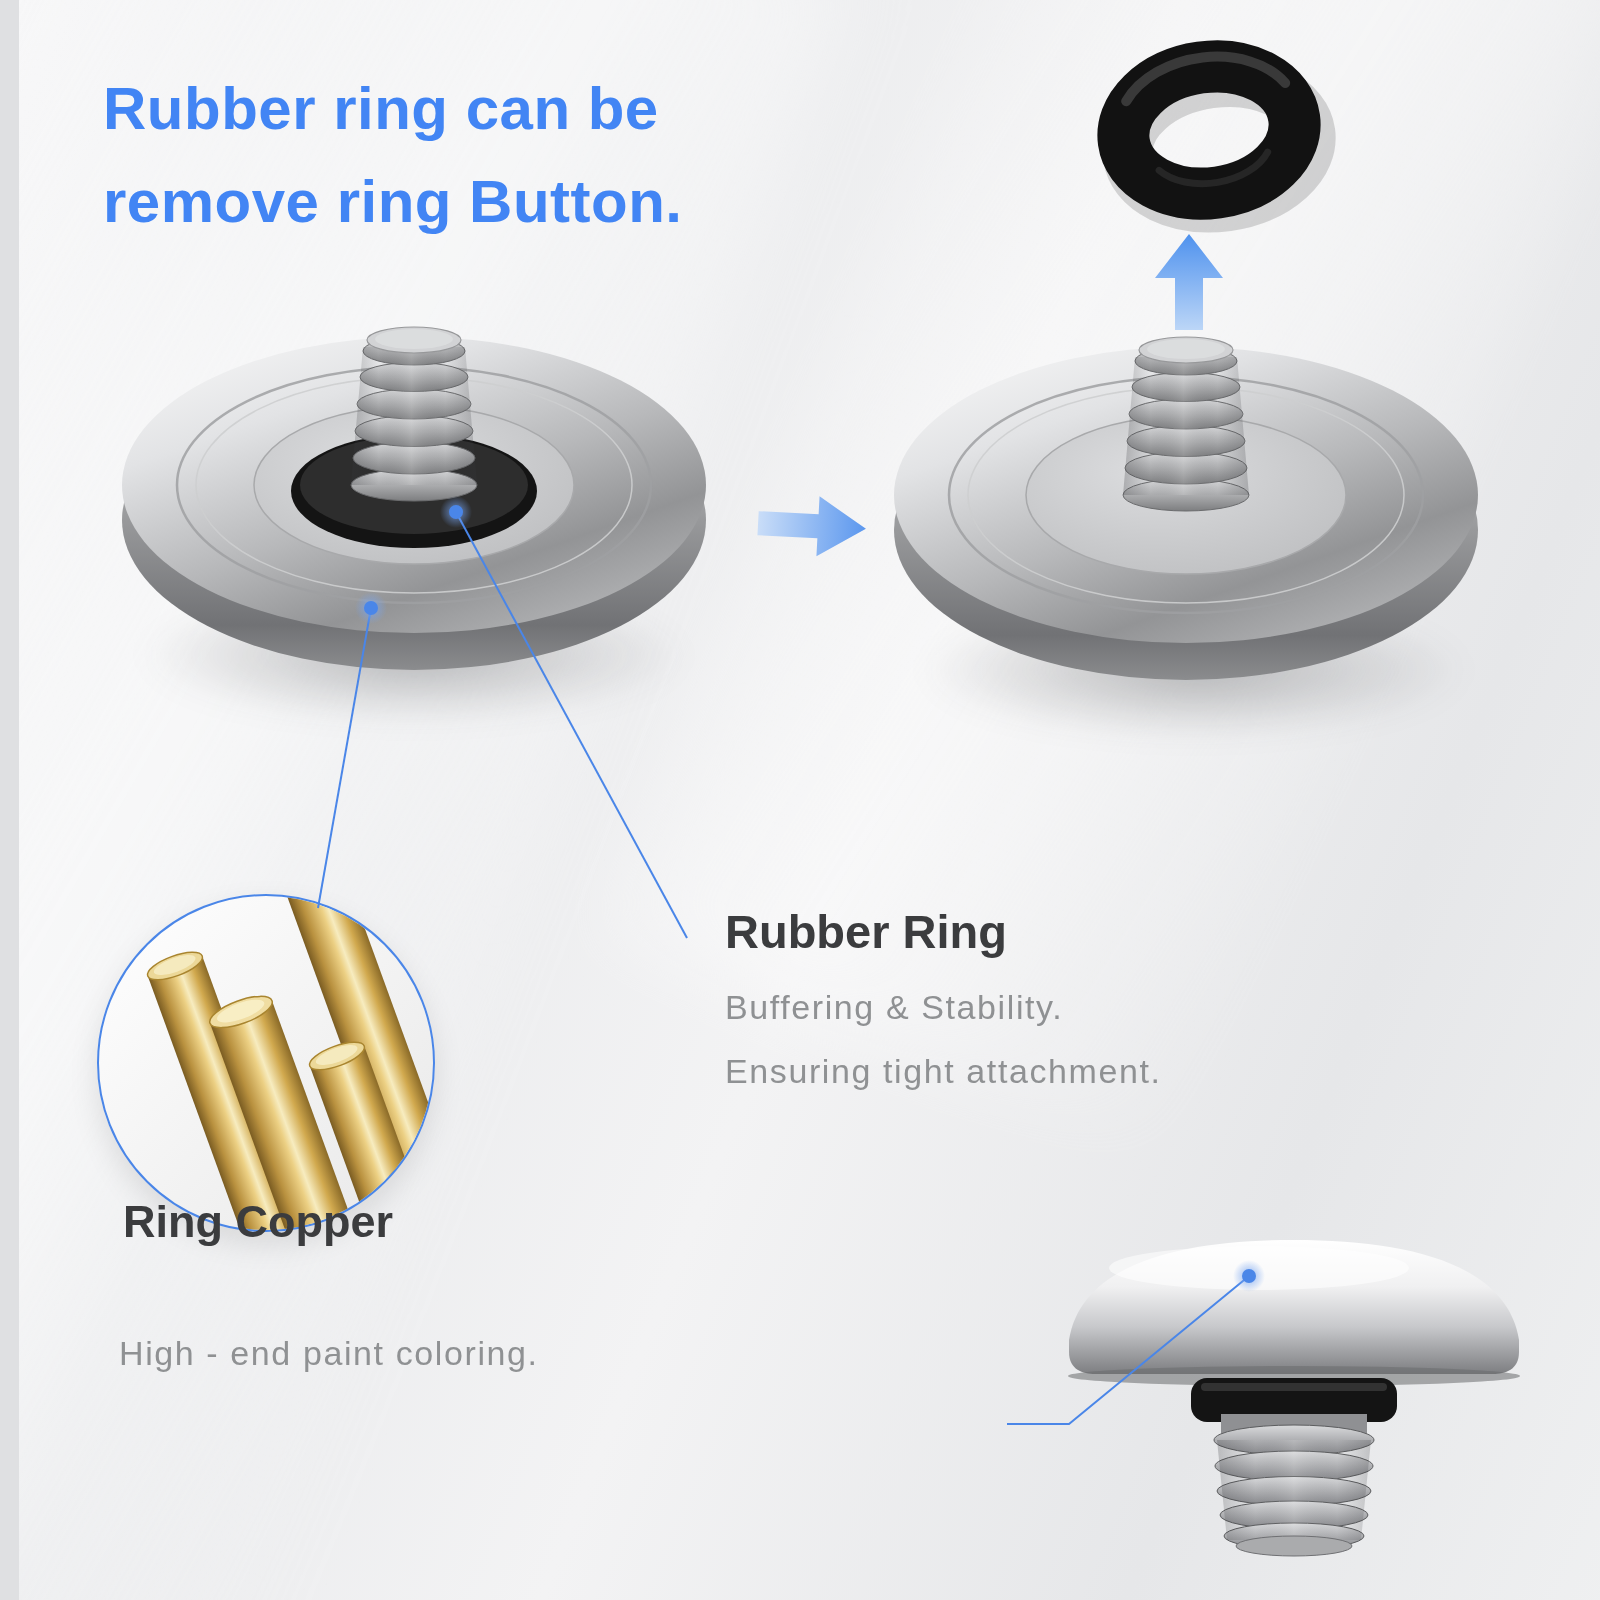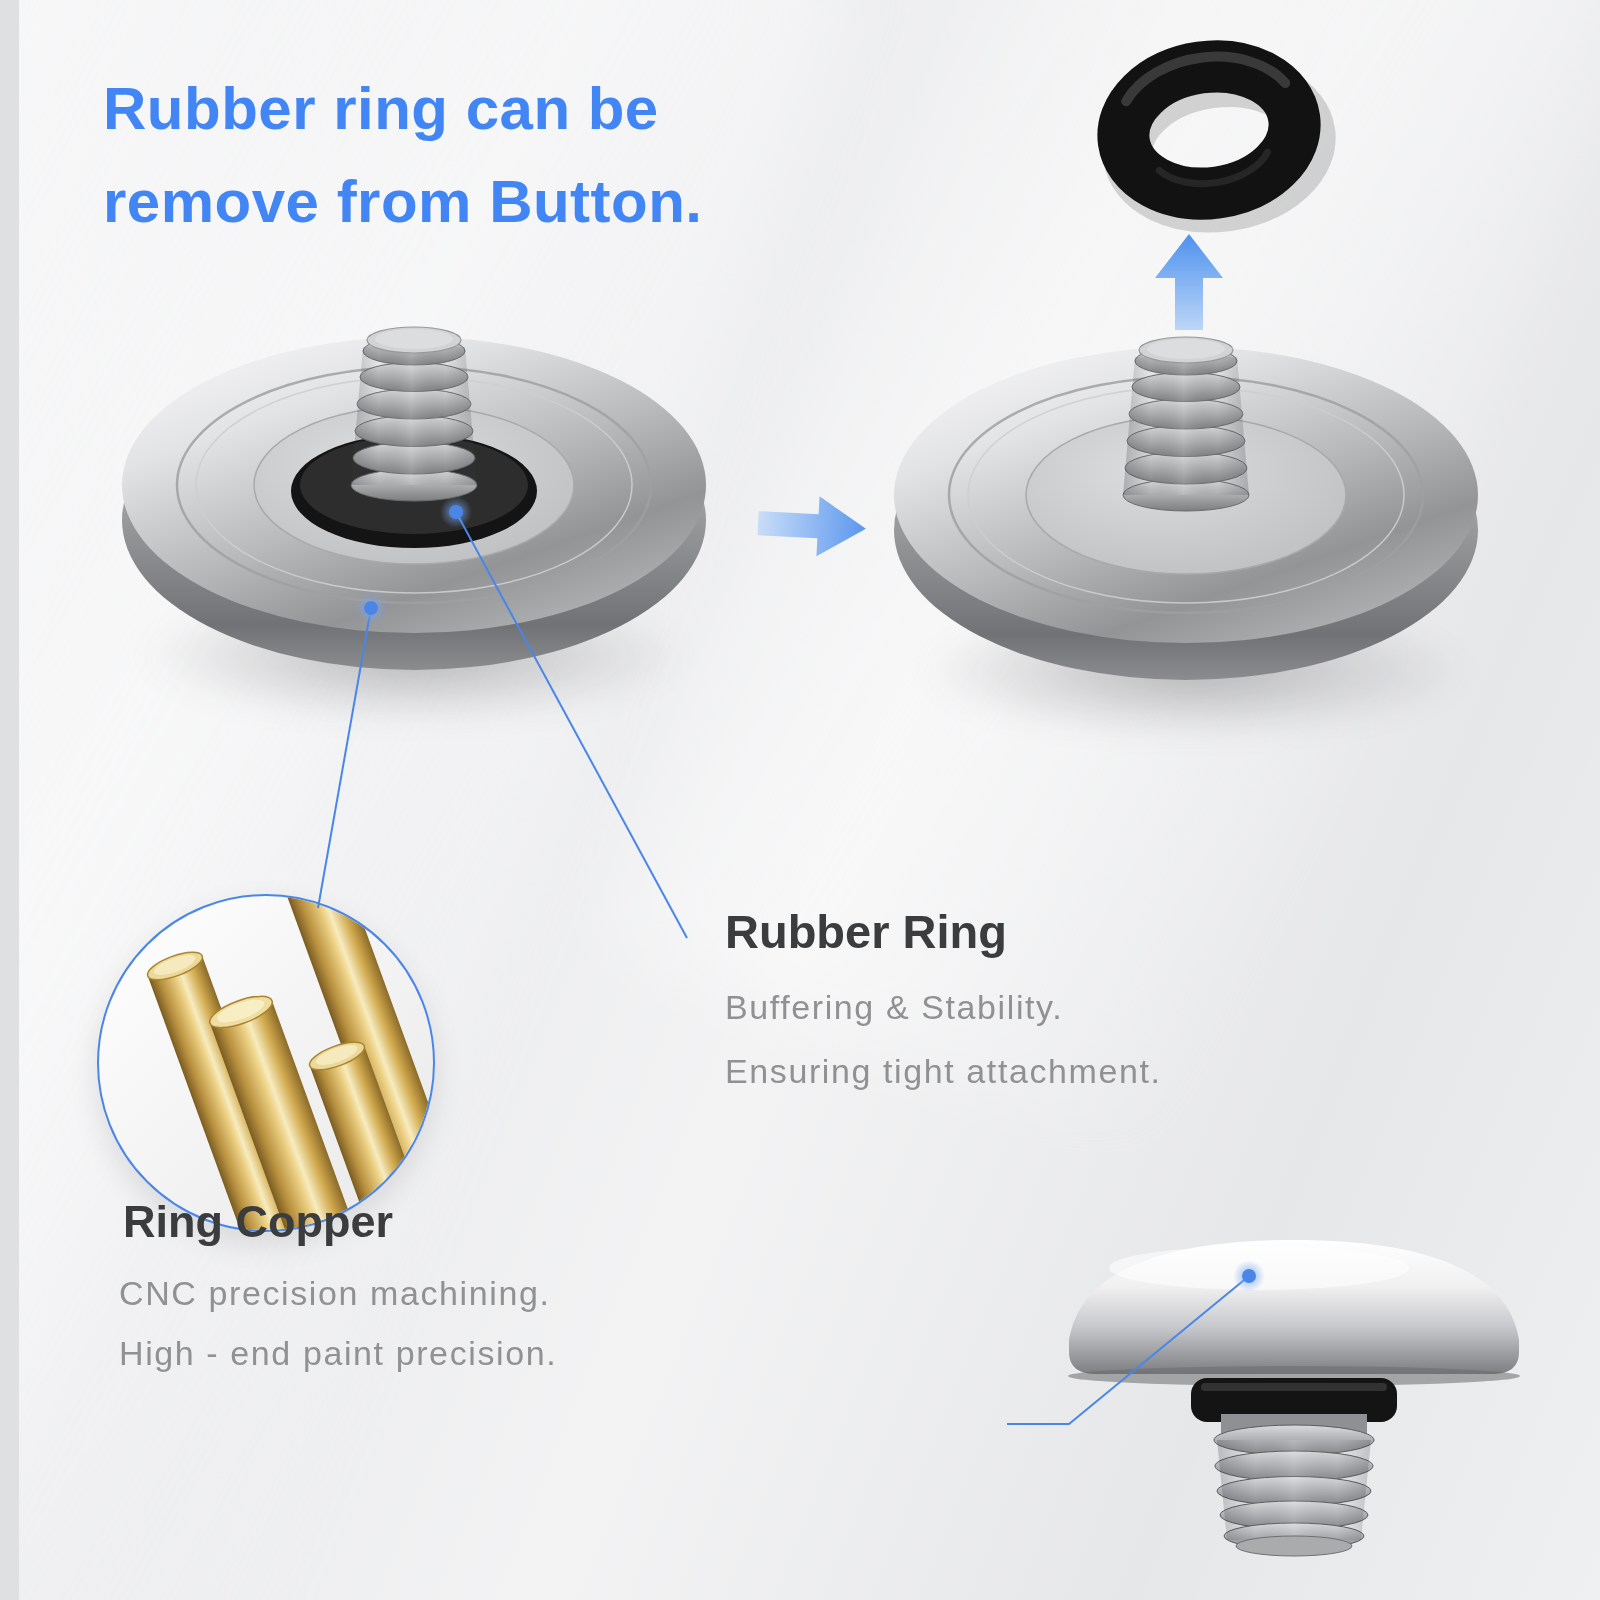--- a/index.html
+++ b/index.html
@@ -287,25 +287,24 @@
         <circle cx="352" cy="608" r="7" fill="#4a86e8"></circle>
     </g>
     <g>
       <circle cx="1230" cy="1276" r="16" fill="url(#dot-glow)"></circle>
         <circle cx="1230" cy="1276" r="7" fill="#4a86e8"></circle>
     </g>
   </svg>
 
   <div class="headline z4">
     <div>Rubber ring can be</div>
-    <div>remove from Button.</div>
+    <div>remove ring Button.</div>
   </div>
 
   <div class="co-title t-rubber z4">Rubber Ring</div>
   <div class="co-body b-rubber-2 z4">Ensuring tight attachment.</div>
   <div class="co-body b-rubber-1 z4">Buffering &amp; Stability.</div>
 
   <div class="co-title t-copper z4">Ring Copper</div>
-  <div class="co-body b-copper-1 z4">CNC precision machining.</div>
-  <div class="co-body b-copper-2 z4">High - end paint precision.</div>
+  <div class="co-body b-copper-2 z4">High - end paint coloring.</div>
 
 
 </div>
 
 </body></html>

